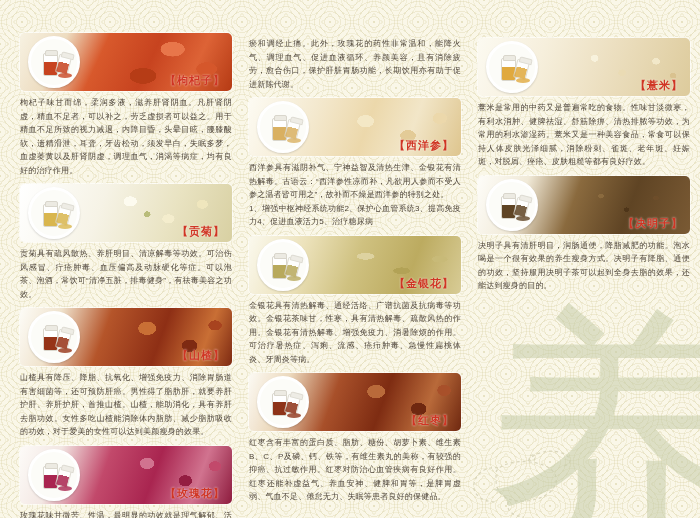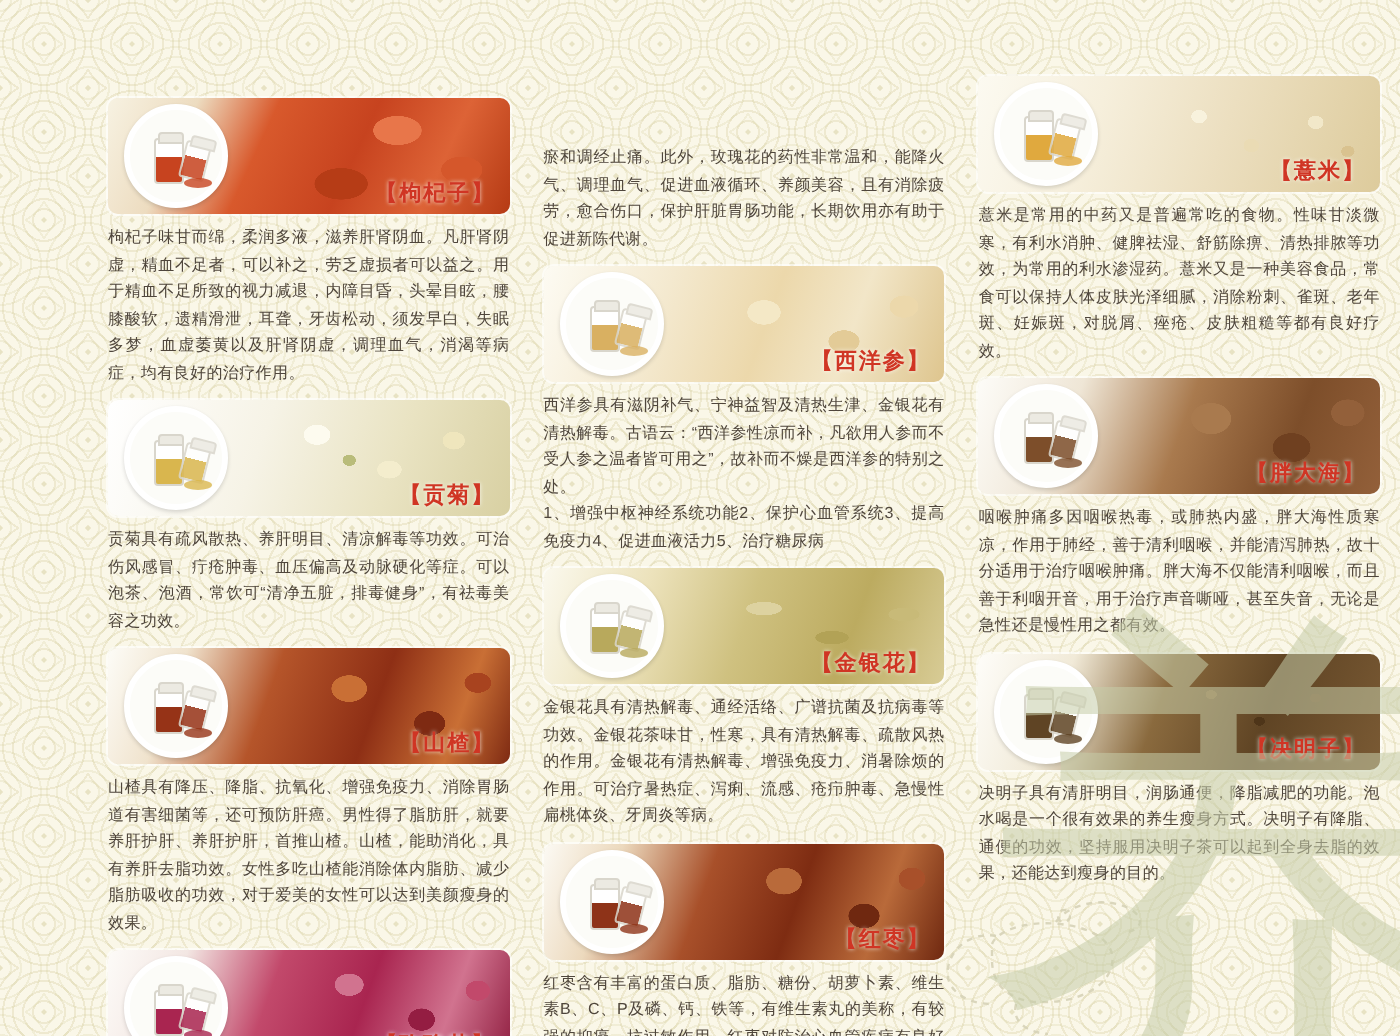--- a/index.html
+++ b/index.html
@@ -18,22 +18,22 @@
       repeating-radial-gradient(circle at 50% 50%, rgba(210,202,152,.22) 0 1px, transparent 1px 5px);
     background-size:44px 44px, 44px 44px;
     background-position:0 0, 22px 22px;
   }
 
   .columns {
     position:relative; display:flex; gap:17px;
     padding:0 10px 0 20px; height:100%;
   }
   .col { flex:1 1 0; min-width:0; }
-  .col-left   { padding-top:49px;margin-left:34px; }
-  .col-middle { padding-top:37px;margin-top:35px; }
+  .col-left   { padding-top:33px; }
+  .col-middle { padding-top:37px; }
   .col-right  { padding-top:38px; }
 
   
   .photo {
     position:relative; height:58px; border-radius:5px; overflow:hidden;
     margin-bottom:5px; box-shadow:0 0 0 1px rgba(255,255,255,.6);
   }
   .label {
     position:absolute; right:7px; bottom:3px;
     font-size:11px; font-weight:bold; color:#d03524; letter-spacing:1px;
@@ -236,30 +236,20 @@
         <div class="photo ph-yimi">
           <div class="inset">
               <i class="jar j1"></i>
               <i class="jar j2"></i>
             </div>
           <span class="label">【薏米】</span>
         </div>
         <p class="desc">薏米是常用的中药又是普遍常吃的食物。性味甘淡微寒，有利水消肿、健脾祛湿、舒筋除痹、清热排脓等功效，为常用的利水渗湿药。薏米又是一种美容食品，常食可以保持人体皮肤光泽细腻，消除粉刺、雀斑、老年斑、妊娠斑，对脱屑、痤疮、皮肤粗糙等都有良好疗效。</p>
       </section>
 
-      <section>
-        <div class="photo ph-pangdahai">
-          <div class="inset">
-              <i class="jar j1"></i>
-              <i class="jar j2"></i>
-            </div>
-          <span class="label">【胖大海】</span>
-        </div>
-        <p class="desc">咽喉肿痛多因咽喉热毒，或肺热内盛，胖大海性质寒凉，作用于肺经，善于清利咽喉，并能清泻肺热，故十分适用于治疗咽喉肿痛。胖大海不仅能清利咽喉，而且善于利咽开音，用于治疗声音嘶哑，甚至失音，无论是急性还是慢性用之都有效。</p>
-      </section>
 
       <section>
         <div class="photo ph-juemingzi">
           <div class="inset">
               <i class="jar j1"></i>
               <i class="jar j2"></i>
             </div>
           <span class="label">【决明子】</span>
         </div>
         <p class="desc">决明子具有清肝明目，润肠通便，降脂减肥的功能。泡水喝是一个很有效果的养生瘦身方式。决明子有降脂、通便的功效，坚持服用决明子茶可以起到全身去脂的效果，还能达到瘦身的目的。</p>

